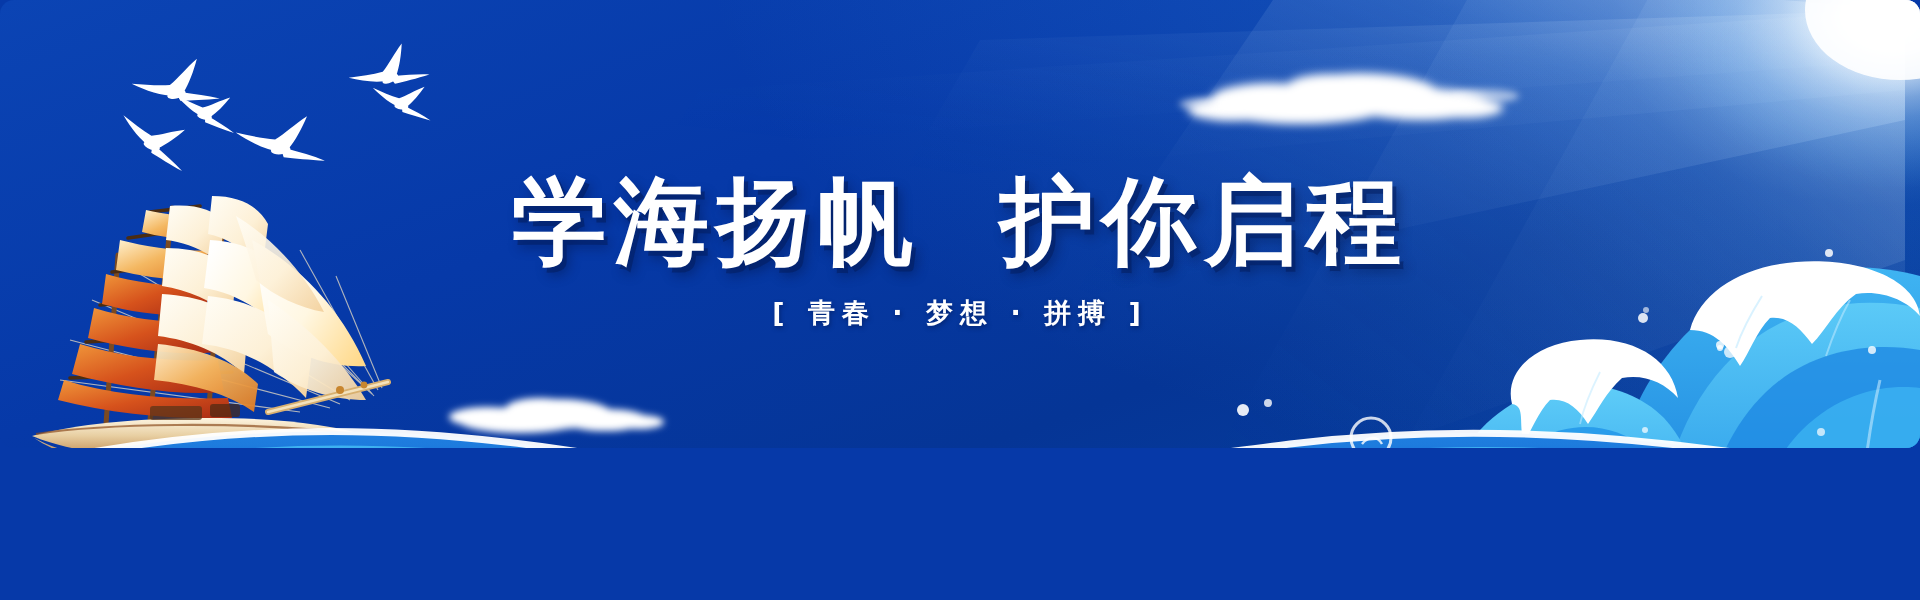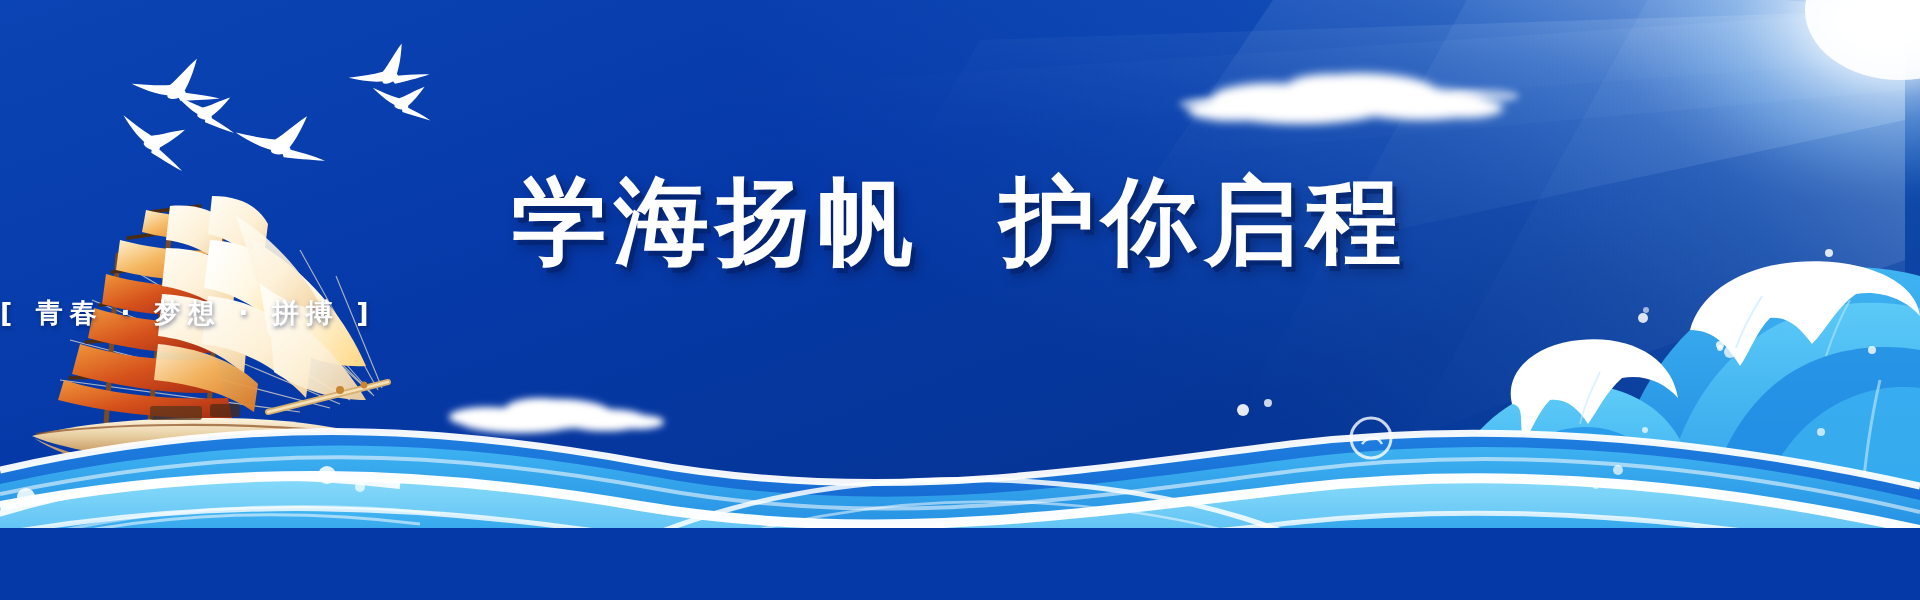--- a/index.html
+++ b/index.html
@@ -2,25 +2,26 @@
 <html><head>
 <meta charset="utf-8">
 <style>
   * { margin:0; padding:0; box-sizing:border-box; }
   html, body {
     width:1920px; height:600px; overflow:hidden;
     background:#0639a8;
     font-family:"Liberation Sans", sans-serif;
   }
   #banner {
-    position:relative; width:1920px; height:528px; overflow:hidden;
+    position:relative; width:1920px; height:448px; overflow:hidden;
     background:
       radial-gradient(ellipse 900px 620px at 1880px 20px, rgba(255,255,255,0.95) 0%, rgba(210,235,255,0.55) 7%, rgba(120,190,255,0.30) 16%, rgba(40,120,230,0.12) 30%, rgba(6,57,168,0) 52%),
       radial-gradient(ellipse 1500px 900px at 1600px -80px, rgba(60,150,240,0.30) 0%, rgba(6,57,168,0) 60%),
       linear-gradient(160deg, #0b44b4 0%, #0639a8 38%, #053596 70%, #07409f 100%);
+    border-radius: 14px;
   }
   .layer { position:absolute; inset:0; pointer-events:none; }
   svg.layer { width:1920px; height:600px; display:block; }
 
   
   #text-block {
     position:absolute; left:0; top:0; width:1920px; height:600px;
     z-index:40; pointer-events:none;
   }
   #main-title {
@@ -29,20 +30,21 @@
     font-family:"DejaVu Sans","Liberation Sans", sans-serif;
     font-size:95px; font-weight:bold; color:#ffffff;
     letter-spacing:7px; line-height:1.05;
     white-space:pre;
     text-shadow:
        4px 5px 0px rgba(3,30,95,0.55),
        6px 8px 12px rgba(2,20,70,0.45);
   }
   #subtitle {
     position:absolute; left:0; top:295px; width:1920px;
+    text-align:center;
     font-family:"DejaVu Sans","Liberation Sans", sans-serif;
     font-size:27px; font-weight:bold; color:#ffffff;
     letter-spacing:7px; white-space:pre;
     text-shadow:1px 2px 4px rgba(2,20,70,0.5);
   }
 </style>
 </head>
 <body>
 
 <div id="banner">

